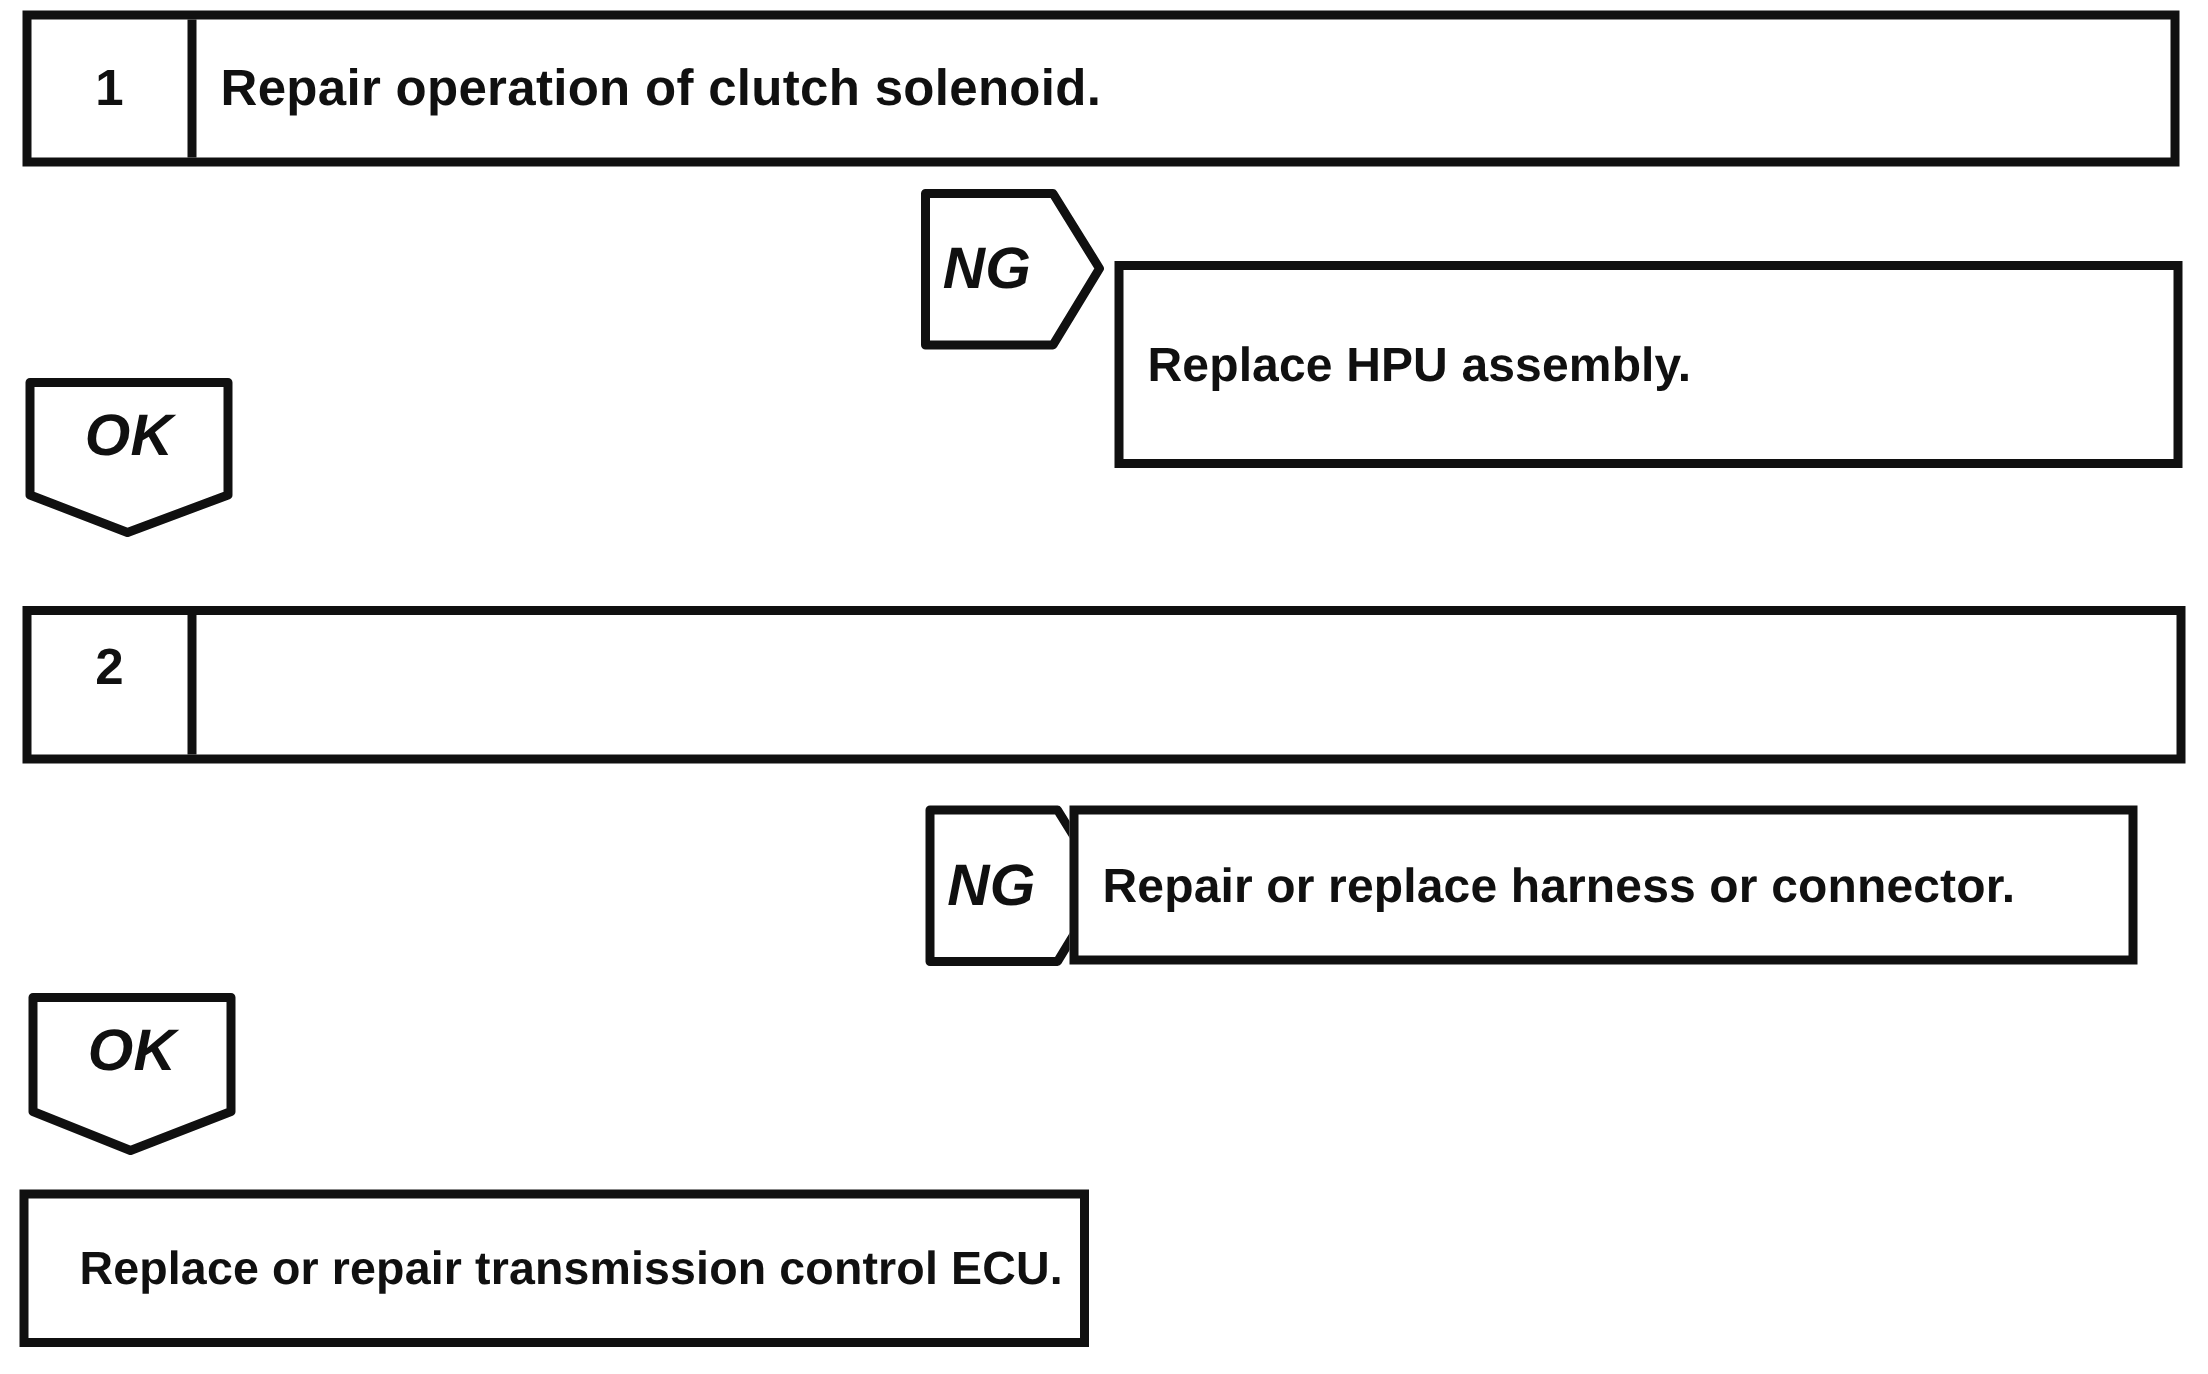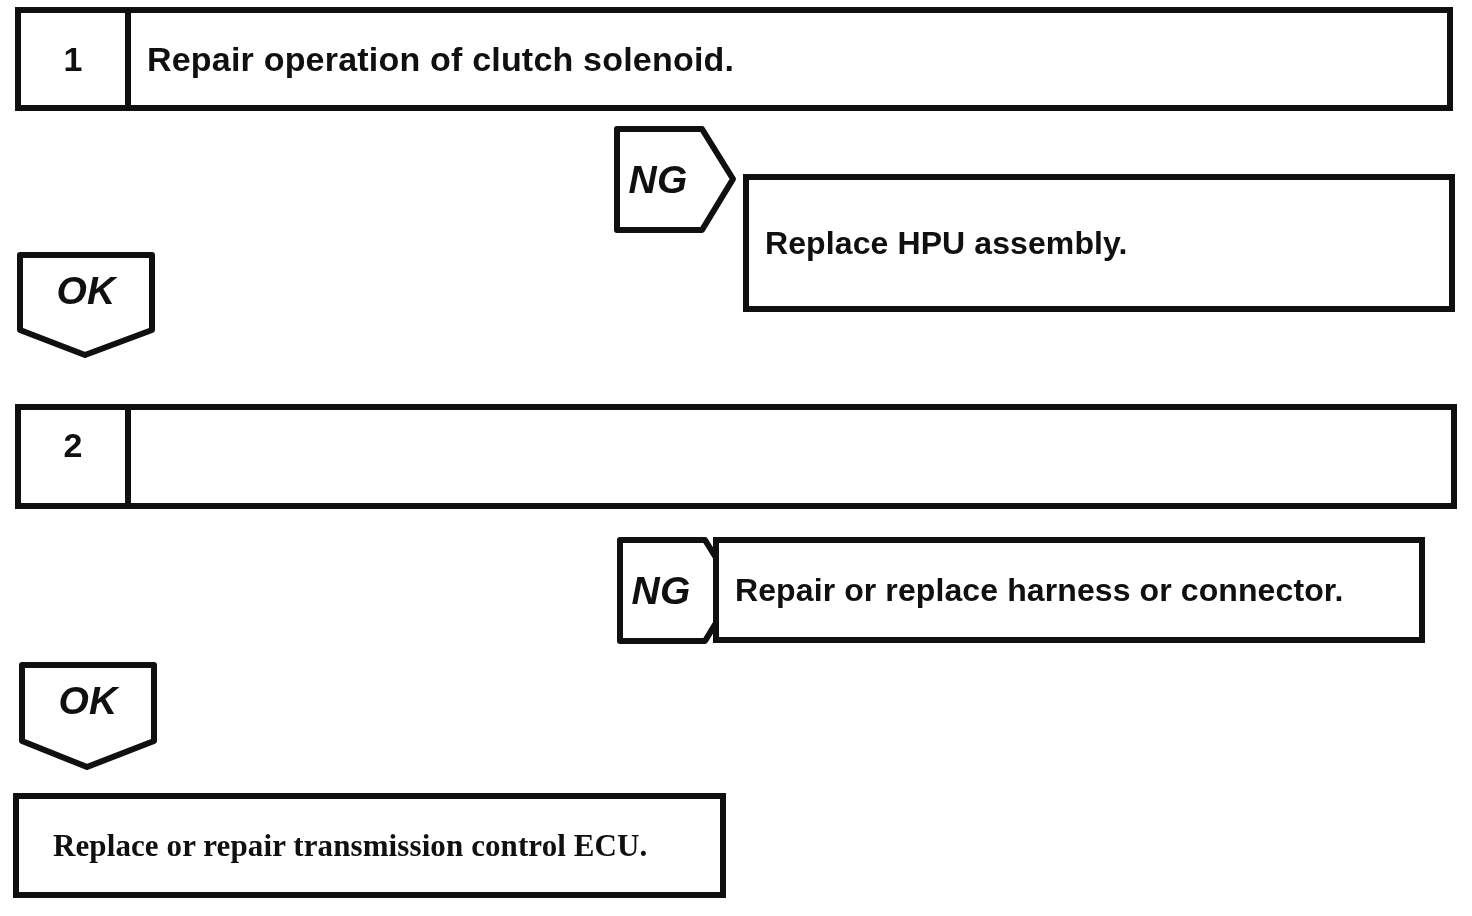--- a/index.html
+++ b/index.html
@@ -112,17 +112,17 @@
     <span>Repair or replace harness or connector.</span>
   </div>
 
   <div class="pent ok" style="left:18px; top:661px; width:140px; height:110px;">
     <svg width="140" height="110" viewBox="0 0 140 110">
       <polygon points="4,4 136,4 136,80 69,106 4,80"></polygon>
     </svg>
     <span class="pent-label">OK</span>
   </div>
 
-  <div class="box action-box final-box" style="left:13px; top:793px; width:713px; height:105px;font-family:Liberation Serif, serif;">
+  <div class="box action-box final-box" style="left:13px; top:793px; width:713px; height:105px;">
     <span>Replace or repair transmission control ECU.</span>
   </div>
 
 </div>
 
 </body></html>

